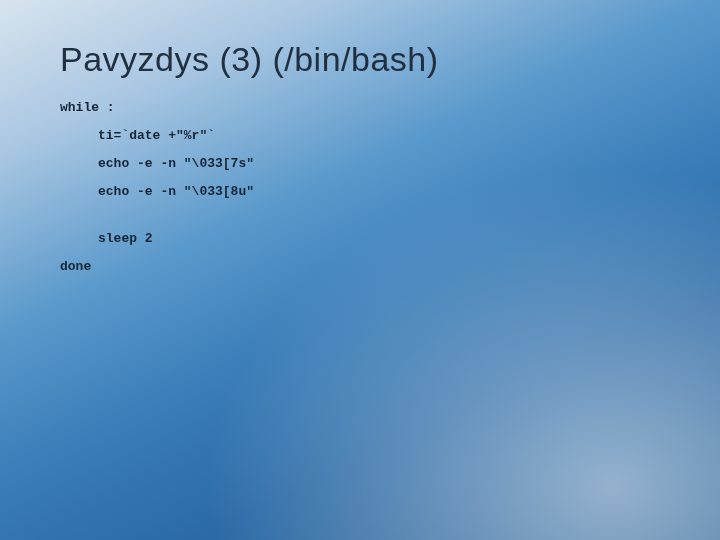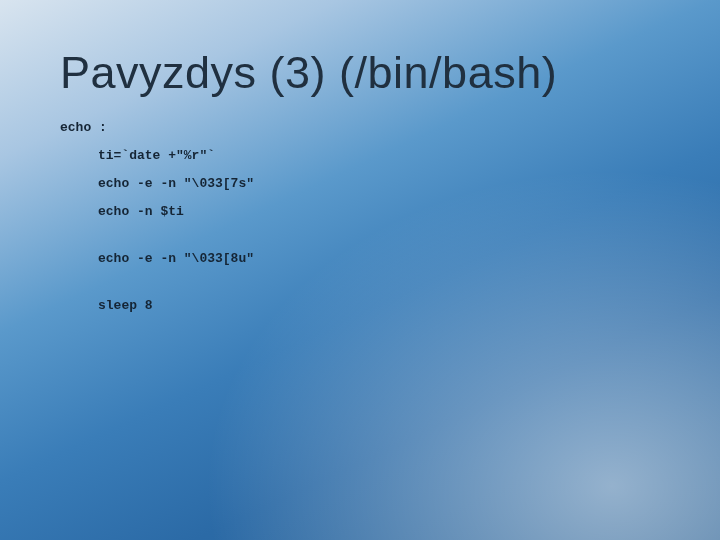--- a/index.html
+++ b/index.html
@@ -22,24 +22,24 @@
         #a8c6e2 18%,
         #5a99cb 38%,
         #3a7db8 55%,
         #2b6aa6 72%,
         #285f93 100%);
     position: relative;
     box-sizing: border-box;
     padding: 38px 50px 0 60px;
   }
   .title {
-    font-size: 45px;
+    font-size: 34px;
     font-weight: 400;
     color: #203040;
-    margin: 9px 0 22px 0;
+    margin: 2px 0 22px 0;
     letter-spacing: 0.5px;
   }
   .code {
     font-family: "Courier New", Courier, monospace;
     font-size: 13px;
     font-weight: bold;
     color: #152535;
     line-height: 1.0;
   }
   .line {
@@ -51,20 +51,20 @@
   }
   .ind1 { padding-left: 38px; }
 </style>
 </head>
 <body>
 
 <div class="slide">
   <h1 class="title">Pavyzdys (3) (/bin/bash)</h1>
 
   <div class="code">
-    <div class="line">echo :</div>
+    <div class="line">while :</div>
     <div class="line ind1">ti=`date +"%r"`</div>
     <div class="line ind1">echo -e -n "\033[7s"</div>
-    <div class="line ind1 gap">echo -n $ti</div>
     <div class="line ind1 gap">echo -e -n "\033[8u"</div>
-    <div class="line ind1">sleep 8</div>
+    <div class="line ind1">sleep 2</div>
+    <div class="line">done</div>
   </div>
 </div>
 
 </body></html>

